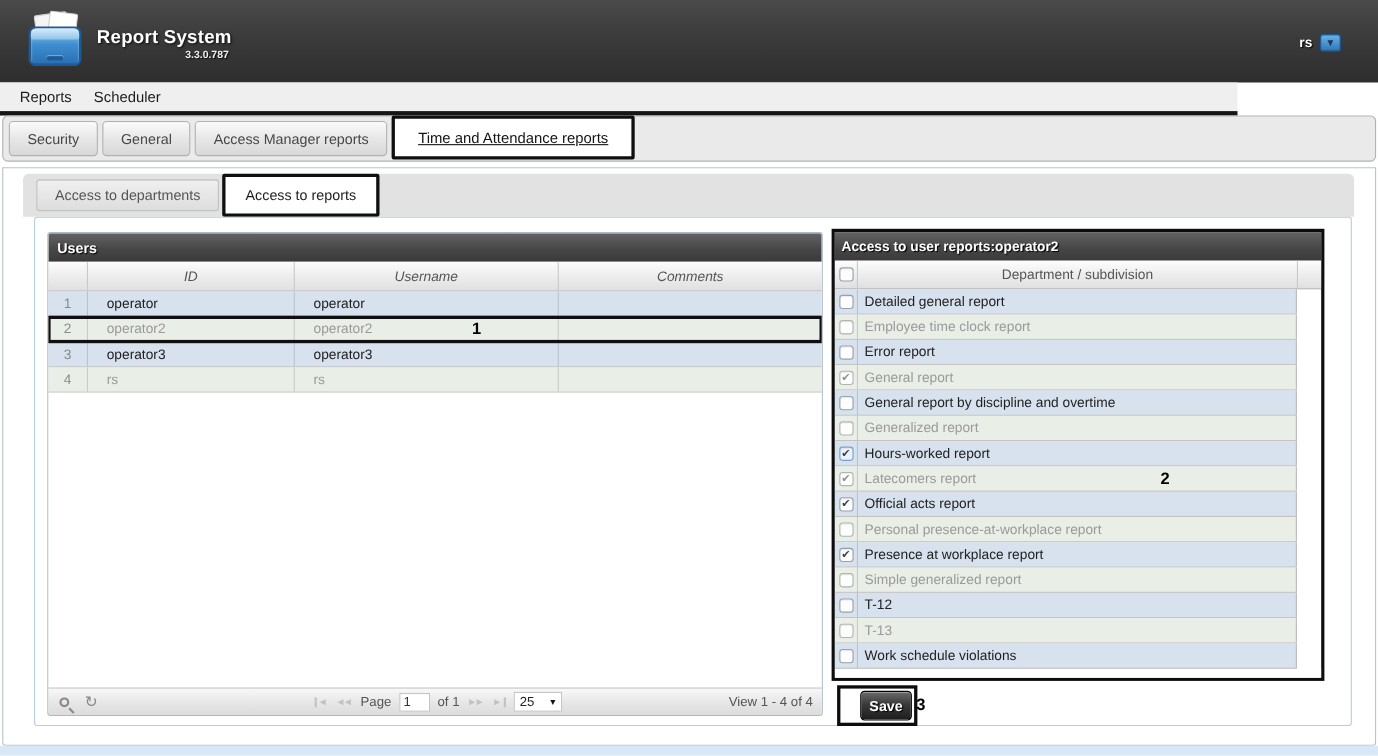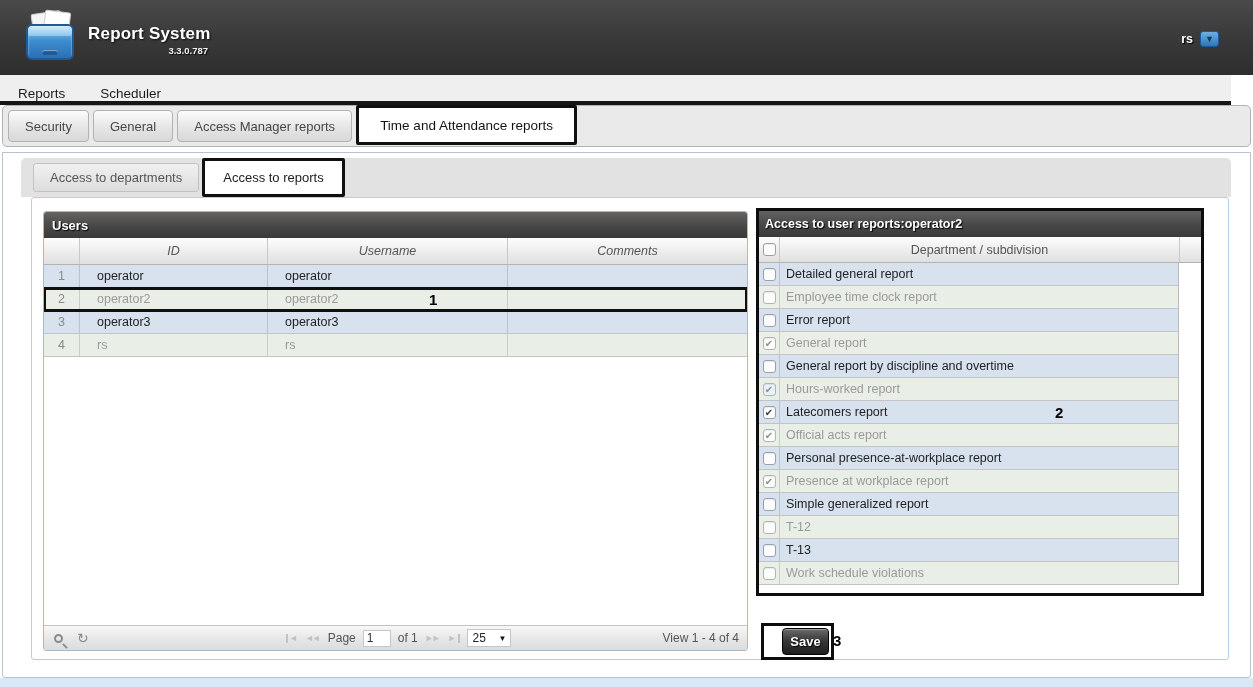--- a/index.html
+++ b/index.html
@@ -25,32 +25,32 @@
     text-shadow:1px 1px 2px rgba(0,0,0,.8); white-space:nowrap; }
   #app-version { display:block; text-align:right; color:#f0f0f0; font-size:9.5px; font-weight:bold;
     margin-top:1px; text-shadow:1px 1px 1px rgba(0,0,0,.8); }
   #user-area { right:34px; top:30px; height:18px; display:flex; align-items:center; gap:7px; }
   #user-name { color:#ffffff; font-size:12.5px; font-weight:bold; text-shadow:1px 1px 1px #000; }
   #user-menu-btn { width:19px; height:16px; border-radius:3px; border:1px solid #1d5a97;
     background:linear-gradient(#6db1e2,#2e77b8); color:#123c63; font-size:9px; line-height:14px;
     text-align:center; cursor:pointer; }
 
   
-  #menubar { left:0; top:75px; width:1231px; height:30px; background:#efefef;
-    border-bottom:4px solid #161616; display:flex; align-items:flex-end; padding-left:18px; gap:35px; }
+  #menubar { left:0; top:75px; width:1125px; height:30px; background:#efefef;
+    border-bottom:4px solid #161616; display:flex; align-items:center; padding-left:18px; gap:20px; }
   .menu-item { font-size:13.5px; color:#1c1c1c; cursor:pointer; }
 
   
   #tabbar { left:2px; top:105px; width:1249px; height:42px; background:#eaeaea;
     border:1px solid #b2b2b2; border-radius:5px; display:flex; align-items:flex-end; padding:0 0 0 5px; }
   .tab { height:32px; margin:0 4px 4px 0; padding:0 16px; display:flex; align-items:center;
     background:linear-gradient(#fbfbfb,#e7e7e7 50%,#d8d8d8); border:1px solid #b2b2b2;
     border-radius:4px; font-size:13px; color:#474747; cursor:pointer; white-space:nowrap; }
   .tab.active { height:40px; margin-bottom:1px; padding:0 21px; background:#ffffff;
-    border:3px solid #0f0f0f; border-radius:2px; color:#141414; font-size:13.5px; }
+    border:3px solid #0f0f0f; border-radius:2px; color:#141414; font-size:13.5px;text-decoration:underline; }
 
   
   #content { left:2px; top:152px; width:1249px; height:526px; background:#ffffff;
     border:1px solid #b8c3cd; border-radius:0 0 3px 3px; }
   #page-bottom-strip { left:0; top:678px; width:1253px; height:9px; background:#d9e8f6; }
 
   
   #subtabbar { left:18px; top:5px; width:1210px; height:39px; background:#e2e2e2;
     border-radius:5px 5px 0 0; display:flex; align-items:flex-end; padding-left:12px; }
   .subtab { height:29px; margin:0 3px 5px 0; padding:0 16px; display:flex; align-items:center;
@@ -288,20 +288,26 @@
             <div class="a-label">General report</div>
           </div>
           <div class="a-row">
             <div class="a-check-col">
                 <div class="checkbox"></div>
               </div>
             <div class="a-label">General report by discipline and overtime</div>
           </div>
           <div class="a-row">
             <div class="a-check-col">
+                <div class="checkbox"></div>
+              </div>
+            <div class="a-label">Generalized report</div>
+          </div>
+          <div class="a-row">
+            <div class="a-check-col">
                 <div class="checkbox checked focused"></div>
               </div>
             <div class="a-label">Hours-worked report</div>
           </div>
           <div class="a-row" style="position:relative;">
             <div class="a-check-col">
                 <div class="checkbox checked"></div>
               </div>
             <div class="a-label">Latecomers report</div>
             <span class="panel-marker">2</span>

